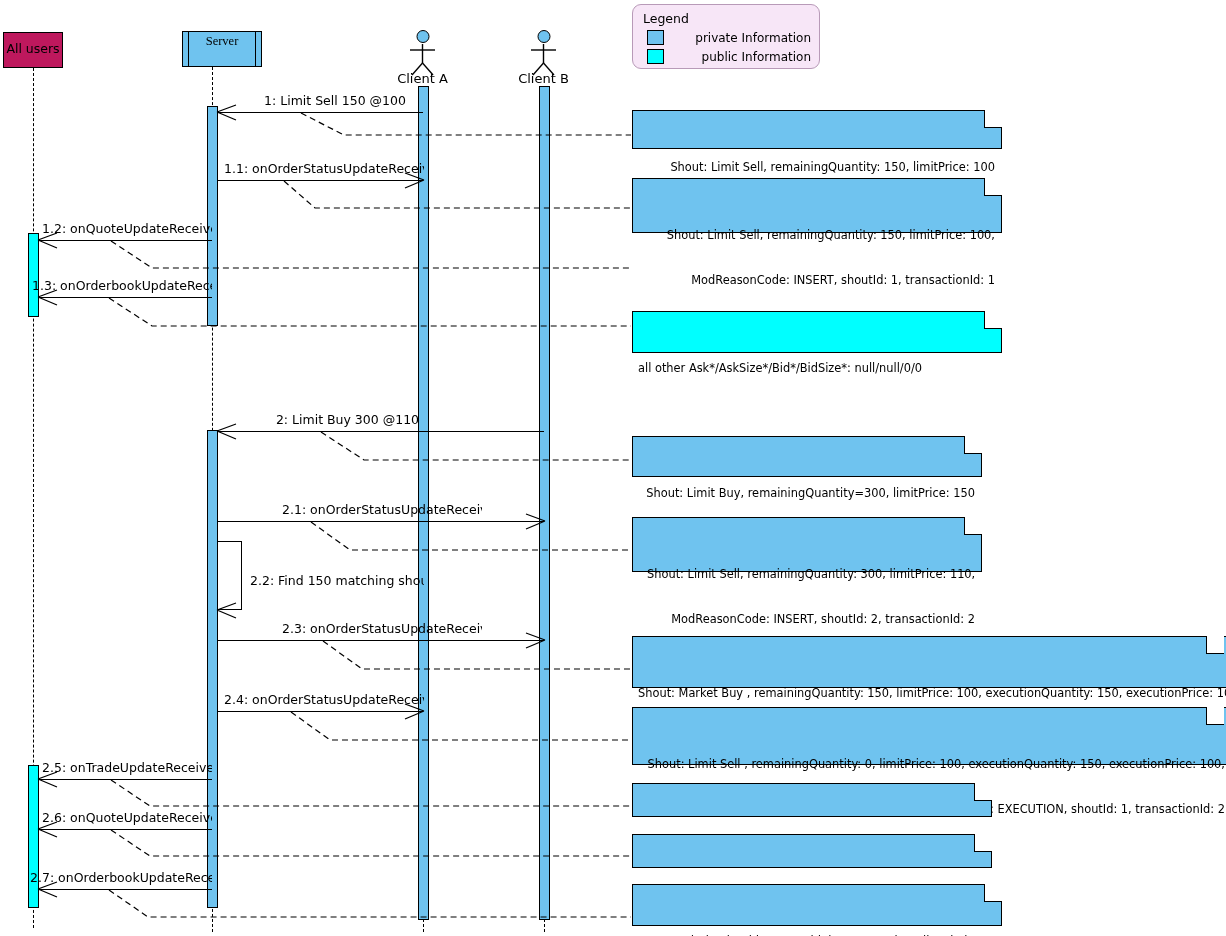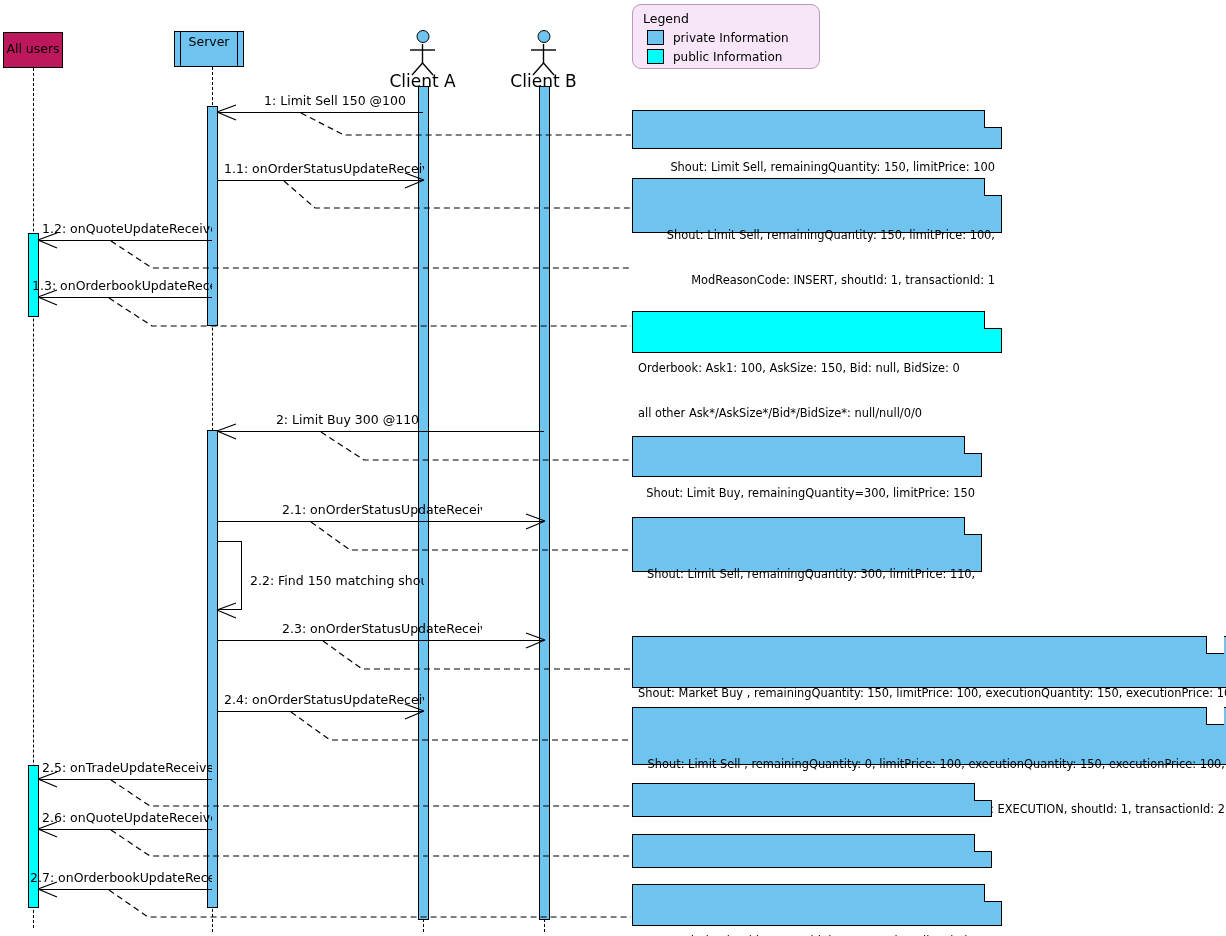--- a/index.html
+++ b/index.html
@@ -12,35 +12,35 @@
   .box-all{position:absolute;box-sizing:border-box;background:#be185d;border:1.5px solid #000;
            display:flex;align-items:flex-start;justify-content:center;font-size:12.5px;color:#000;padding-top:8px;}
   .box-server{position:absolute;box-sizing:border-box;background:#6fc3ef;border:1.5px solid #000;
               display:flex;align-items:flex-start;justify-content:center;font-size:12.5px;color:#000;padding-top:2px;}
   .box-server::before,.box-server::after{content:"";position:absolute;top:0;bottom:0;width:0;border-left:1.5px solid #000;}
   .box-server::before{left:5px;}
   .box-server::after{right:5px;}
   .actor{position:absolute;}
   .actor .head{position:absolute;left:50%;top:0;transform:translateX(-50%);
                width:13px;height:13px;border-radius:50%;background:#6fc3ef;border:1.5px solid #000;box-sizing:border-box;}
-  .actor .alabel{position:absolute;left:50%;transform:translateX(-50%);top:41px;white-space:nowrap;font-size:17px;color:#000;}
+  .actor .alabel{position:absolute;left:50%;transform:translateX(-50%);top:41px;white-space:nowrap;font-size:13px;color:#000;}
   .msgline{position:absolute;height:0;border-top:1.2px solid #000;}
   .msglabel{position:absolute;font-size:12.5px;color:#000;white-space:nowrap;overflow:hidden;text-align:center;}
   .note{position:absolute;box-sizing:border-box;border:1.2px solid #000;padding:4px 6px 4px 5px;
         font-size:11.4px;line-height:15px;color:#000;white-space:pre;}
   .note.priv{background:#6fc3ef;text-align:right;}
   .note.pub{background:#00ffff;}
   .note .fold{position:absolute;right:-1px;top:-1px;width:17px;height:17px;
               background:#ffffff;border-left:1.2px solid #000;border-bottom:1.2px solid #000;}
   .note .fold::after{content:"";position:absolute;left:-1px;top:-1px;width:0;height:0;
               border-top:17px solid transparent;border-left:17px solid transparent;}
   .legend{position:absolute;box-sizing:border-box;background:#f7e6f7;border:1px solid #b89ab8;border-radius:9px;
           padding:5px 8px;font-size:12px;color:#000;}
   .legend .ltitle{margin:1px 0 4px 2px;font-size:12.5px;}
-  .legend .lrow{display:flex;align-items:center;margin:0 0 4px 0;}
+  .legend .lrow{display:flex;align-items:center;margin:0 0 4px 0;justify-content:space-between;}
   .legend .sw{width:17px;height:15px;border:1.2px solid #000;margin:0 9px 0 6px;box-sizing:border-box;}
   .legend .sw.priv{background:#6fc3ef;}
   .legend .sw.pub{background:#00ffff;}
   .selfbox{position:absolute;box-sizing:border-box;border:1.2px solid #000;border-left:none;background:transparent;}
 </style>
 </head>
 <body>
 
 <div id="canvas">
 
@@ -53,21 +53,21 @@
     <div class="lrow">
       <span class="sw pub"></span>
       <span>public Information</span>
     </div>
   </div>
 
   <div class="box-all" style="left:3px;top:32px;width:60px;height:36px;">
     <span>All users</span>
   </div>
 
-  <div class="box-server" style="left:174px;top:31px;width:70px;height:36px;">
+  <div class="box-server" style="left:182px;top:31px;width:80px;height:36px;font-family:Liberation Serif, serif;">
     <span>Server</span>
   </div>
 
   <div class="actor" style="left:402px;top:30px;width:41px;height:56px;">
     <span class="head"></span>
     <svg width="41" height="42" style="position:absolute;left:0;top:11px;">
       <line x1="20.5" y1="3" x2="20.5" y2="22" stroke="#000" stroke-width="1.4"></line>
       <line x1="8" y1="9" x2="33" y2="9" stroke="#000" stroke-width="1.4"></line>
       <line x1="20.5" y1="22" x2="10" y2="34" stroke="#000" stroke-width="1.4"></line>
       <line x1="20.5" y1="22" x2="31" y2="34" stroke="#000" stroke-width="1.4"></line>
@@ -143,21 +143,20 @@
   <svg style="position:absolute;left:37px;top:289px;" width="22" height="17">
     <path d="M1 8 L20 1 M1 8 L20 16" stroke="#000" stroke-width="1.3" fill="none"></path>
   </svg>
   <div class="msglabel" style="left:32px;top:278px;width:180px;">1.3: onOrderbookUpdateReceived</div>
   <svg style="position:absolute;left:108px;top:297px;" width="524" height="30">
     <path d="M1 1 L44 29 L523 29" stroke="#000" stroke-width="1.2" fill="none" stroke-dasharray="6,4"></path>
   </svg>
 
   <div class="note pub" style="left:632px;top:311px;width:370px;height:42px;">
     <span class="fold"></span>
-    <div>Orderbook: Ask1: 100, AskSize: 150, Bid: null, BidSize: 0</div>
     <div>all other Ask*/AskSize*/Bid*/BidSize*: null/null/0/0</div>
   </div>
 
   <div class="msgline" style="left:218px;top:431px;width:326px;"></div>
   <svg style="position:absolute;left:216px;top:423px;" width="22" height="17">
     <path d="M1 8 L20 1 M1 8 L20 16" stroke="#000" stroke-width="1.3" fill="none"></path>
   </svg>
   <div class="msglabel" style="left:240px;top:412px;width:215px;">2: Limit Buy 300 @110</div>
   <svg style="position:absolute;left:320px;top:431px;" width="312" height="30">
     <path d="M1 1 L44 29 L311 29" stroke="#000" stroke-width="1.2" fill="none" stroke-dasharray="6,4"></path>
@@ -173,20 +172,21 @@
     <path d="M21 8 L2 1 M21 8 L2 16" stroke="#000" stroke-width="1.3" fill="none"></path>
   </svg>
   <div class="msglabel" style="left:282px;top:502px;width:200px;">2.1: onOrderStatusUpdateReceived</div>
   <svg style="position:absolute;left:310px;top:521px;" width="322" height="30">
     <path d="M1 1 L40 29 L321 29" stroke="#000" stroke-width="1.2" fill="none" stroke-dasharray="6,4"></path>
   </svg>
 
   <div class="note priv" style="left:632px;top:517px;width:350px;height:55px;padding-left:14px;">
     <span class="fold"></span>
     <div>Shout: Limit Sell, remainingQuantity: 300, limitPrice: 110,</div>
+    <div>ModReasonCode: INSERT, shoutId: 2, transactionId: 2</div>
   </div>
 
   <div class="selfbox" style="left:218px;top:541px;width:24px;height:69px;"></div>
   <svg style="position:absolute;left:216px;top:602px;" width="22" height="17">
     <path d="M1 8 L20 1 M1 8 L20 16" stroke="#000" stroke-width="1.3" fill="none"></path>
   </svg>
   <div class="msglabel" style="left:250px;top:573px;width:174px;text-align:left;">2.2: Find 150 matching shouts</div>
 
   <div class="msgline" style="left:218px;top:640px;width:326px;"></div>
   <svg style="position:absolute;left:524px;top:632px;" width="22" height="17">

